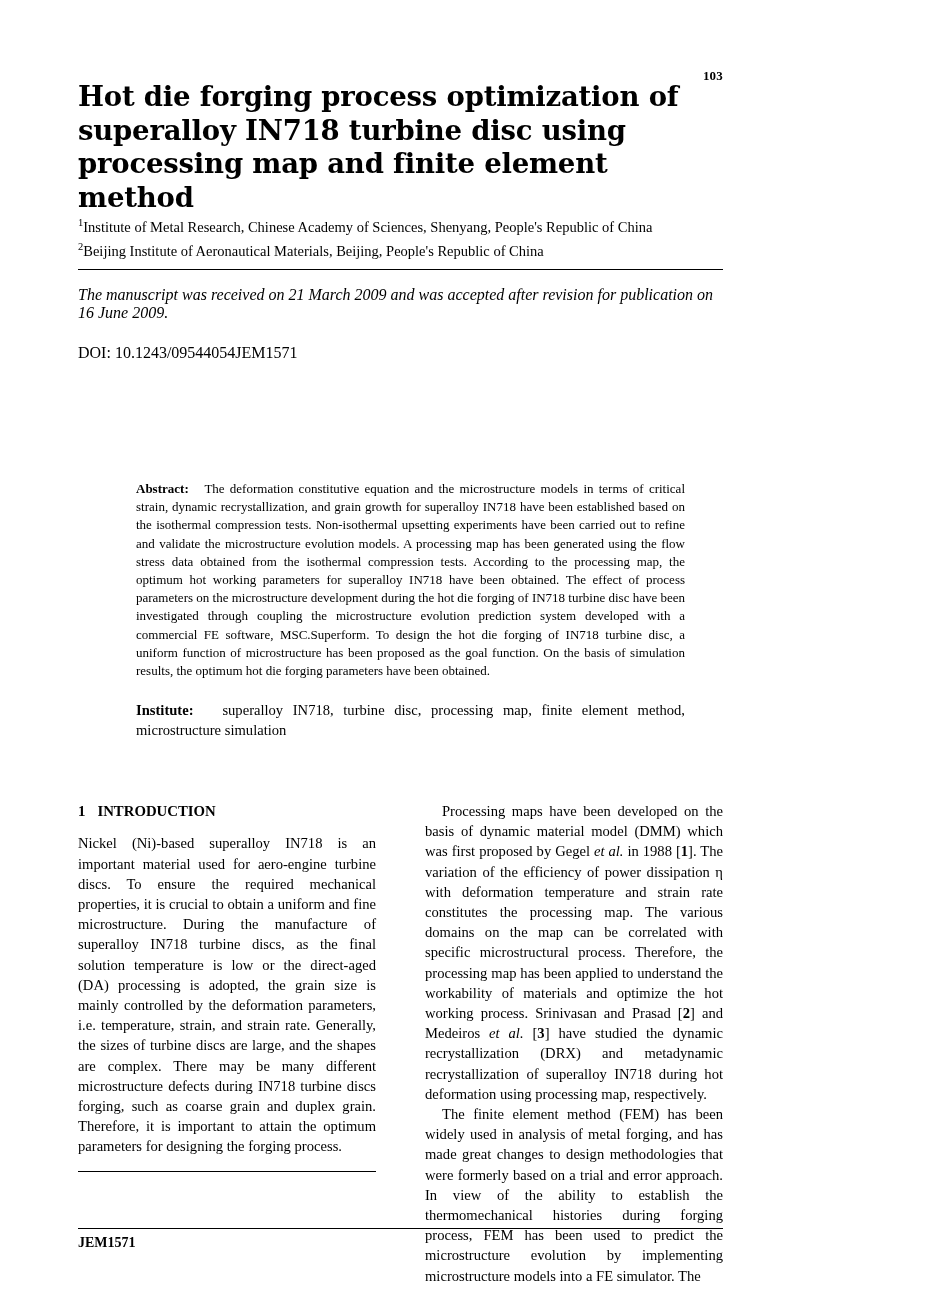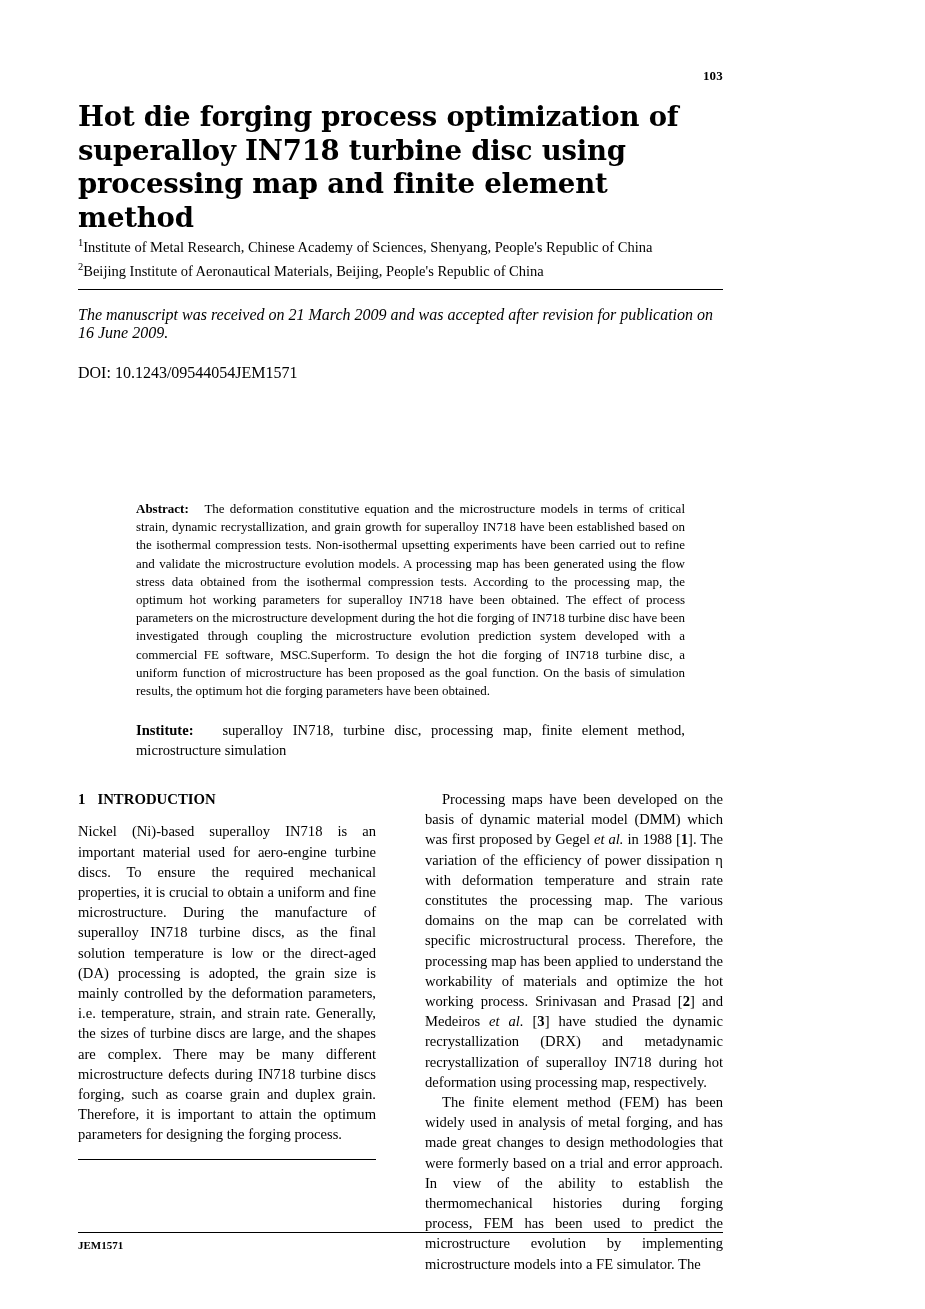--- a/index.html
+++ b/index.html
@@ -26,21 +26,21 @@
     position: absolute;
     top: 68px;
     right: 78px;
     font-family: "Liberation Serif", serif;
     font-weight: bold;
     font-size: 13px;
     letter-spacing: 0.2px;
   }
   .title {
     margin: 0;
-    padding-top: 100px;
+    padding-top: 80px;
     font-family: "DejaVu Serif", serif;
     font-weight: bold;
     font-size: 27.5px;
     line-height: 1.22;
     letter-spacing: -0.2px;
   }
   .authors {
     margin-top: 14px;
     font-family: "Liberation Serif", serif;
     font-size: 15px;
@@ -87,21 +87,21 @@
     margin-left: 58px;
     margin-right: 38px;
     font-size: 14.6px;
     line-height: 1.40;
     text-align: justify;
     font-family: "Liberation Serif", serif;
   }
   .keywords-block .lead { font-weight: bold; }
 
   .columns {
-    margin-top: 28px;
+    margin-top: 60px;
     display: flex;
     gap: 49px;
   }
   .col {
     width: 368px;
     font-size: 14.6px;
     line-height: 1.385;
     text-align: justify;
     font-family: "Liberation Serif", serif;
   }
@@ -132,21 +132,21 @@
     bottom: 58px;
   }
   .footer-rule {
     border: 0;
     border-top: 1px solid #000;
     margin: 0 0 6px 0;
   }
   .footer-row {
     display: flex;
     justify-content: space-between;
-    font-size: 11px;
+    font-size: 14px;
     font-family: "Liberation Serif", serif;
     font-weight: bold;
   }
   .footer-left { font-weight: bold; }
   .footer-right { font-weight: bold; font-style: normal; }
   i { font-style: italic; }
   b { font-weight: bold; }
 </style>
 </head>
 <body>

